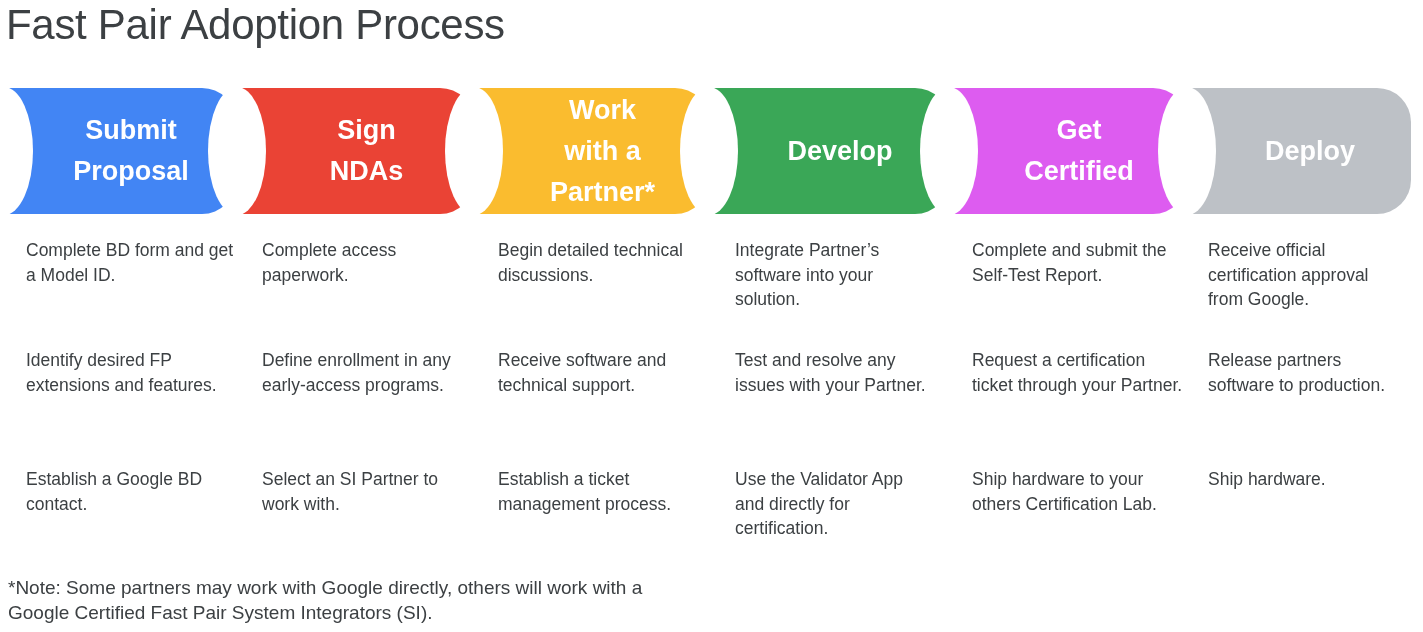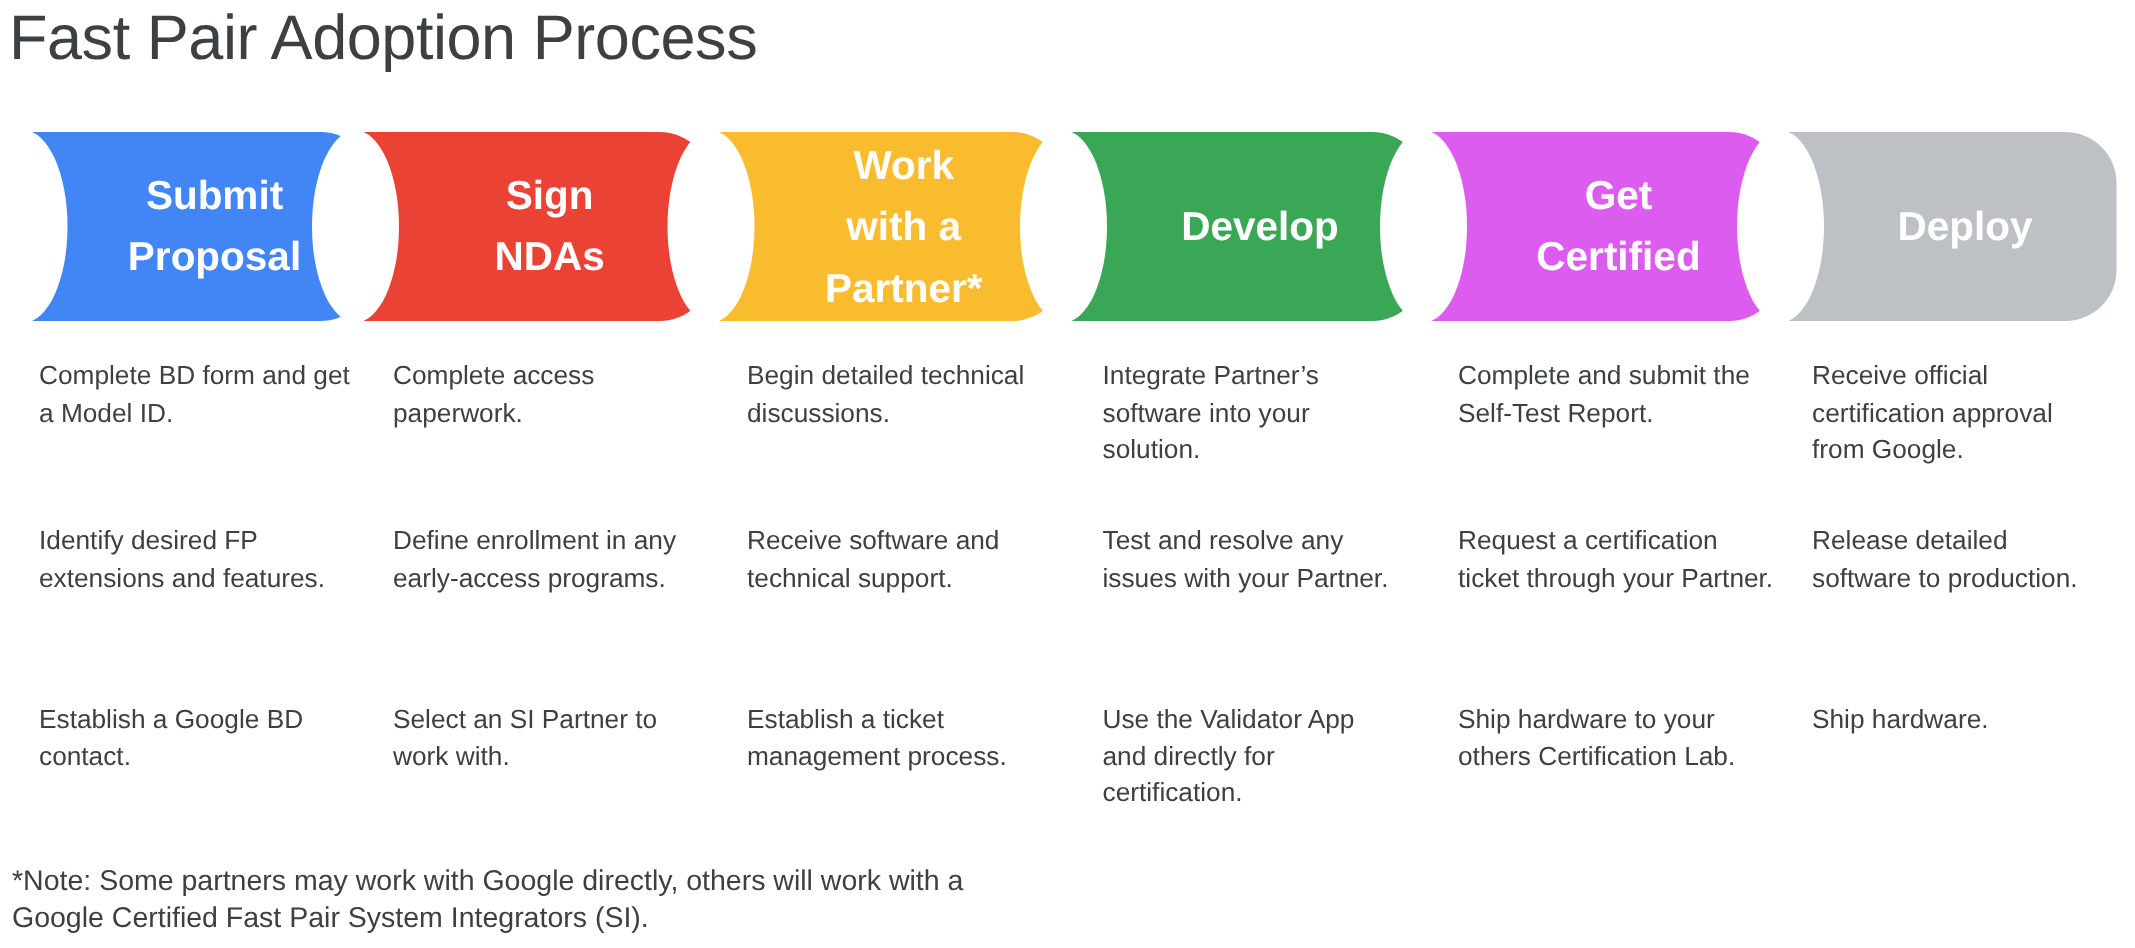--- a/index.html
+++ b/index.html
@@ -123,21 +123,21 @@
   }
 </style>
 </head>
 <body>
 
 <div id="page">
 
   <h1 class="page-title">Fast Pair Adoption Process</h1>
 
   <div class="banner-row">
-      <div class="banner" style="left: 16px; width: 232px; justify-content: center;">
+      <div class="banner" style="left: 4px; width: 232px; justify-content: center;">
         <div class="shape" style="background: rgb(66, 133, 244);"></div>
         <div class="notch"></div>
         <div class="label" style="color: rgb(255, 255, 255);">Submit
 Proposal</div>
       </div>
       <div class="banner" style="left: 237px; width: 237px;">
         <div class="shape" style="background: rgb(234, 67, 53);"></div>
         <div class="notch"></div>
         <div class="label" style="color: rgb(255, 255, 255);">Sign
 NDAs</div>
@@ -188,20 +188,20 @@
         <div class="bullet-item r1">Test and resolve any issues with your Partner.</div>
         <div class="bullet-item r2">Use the Validator App and directly for certification.</div>
       </div>
       <div class="bullet-col" style="left: 960px; width: 212px;">
         <div class="bullet-item r0">Complete and submit the Self-Test Report.</div>
         <div class="bullet-item r1">Request a certification ticket through your Partner.</div>
         <div class="bullet-item r2">Ship hardware to your others Certification Lab.</div>
       </div>
       <div class="bullet-col" style="left: 1196px; width: 200px;">
         <div class="bullet-item r0">Receive official certification approval from Google.</div>
-        <div class="bullet-item r1">Release detailed software to production.</div>
+        <div class="bullet-item r1">Release partners software to production.</div>
         <div class="bullet-item r2">Ship hardware.</div>
       </div>
     </div>
 
   <div class="footnote">*Note: Some partners may work with Google directly, others will work with a Google Certified Fast Pair System Integrators (SI).</div>
 
 </div>
 
 </body></html>

